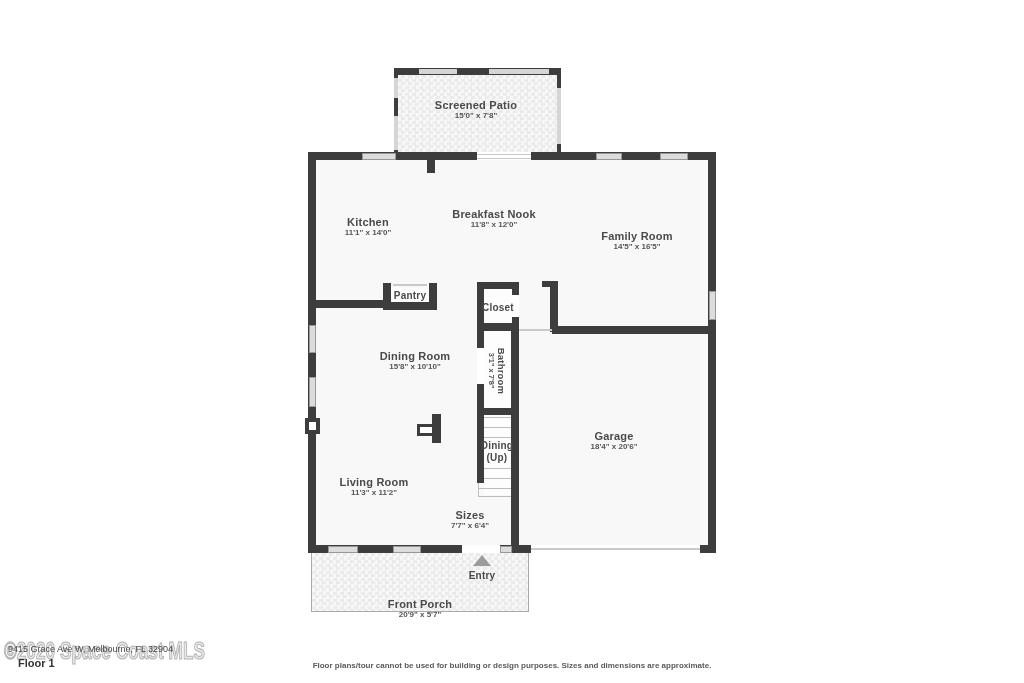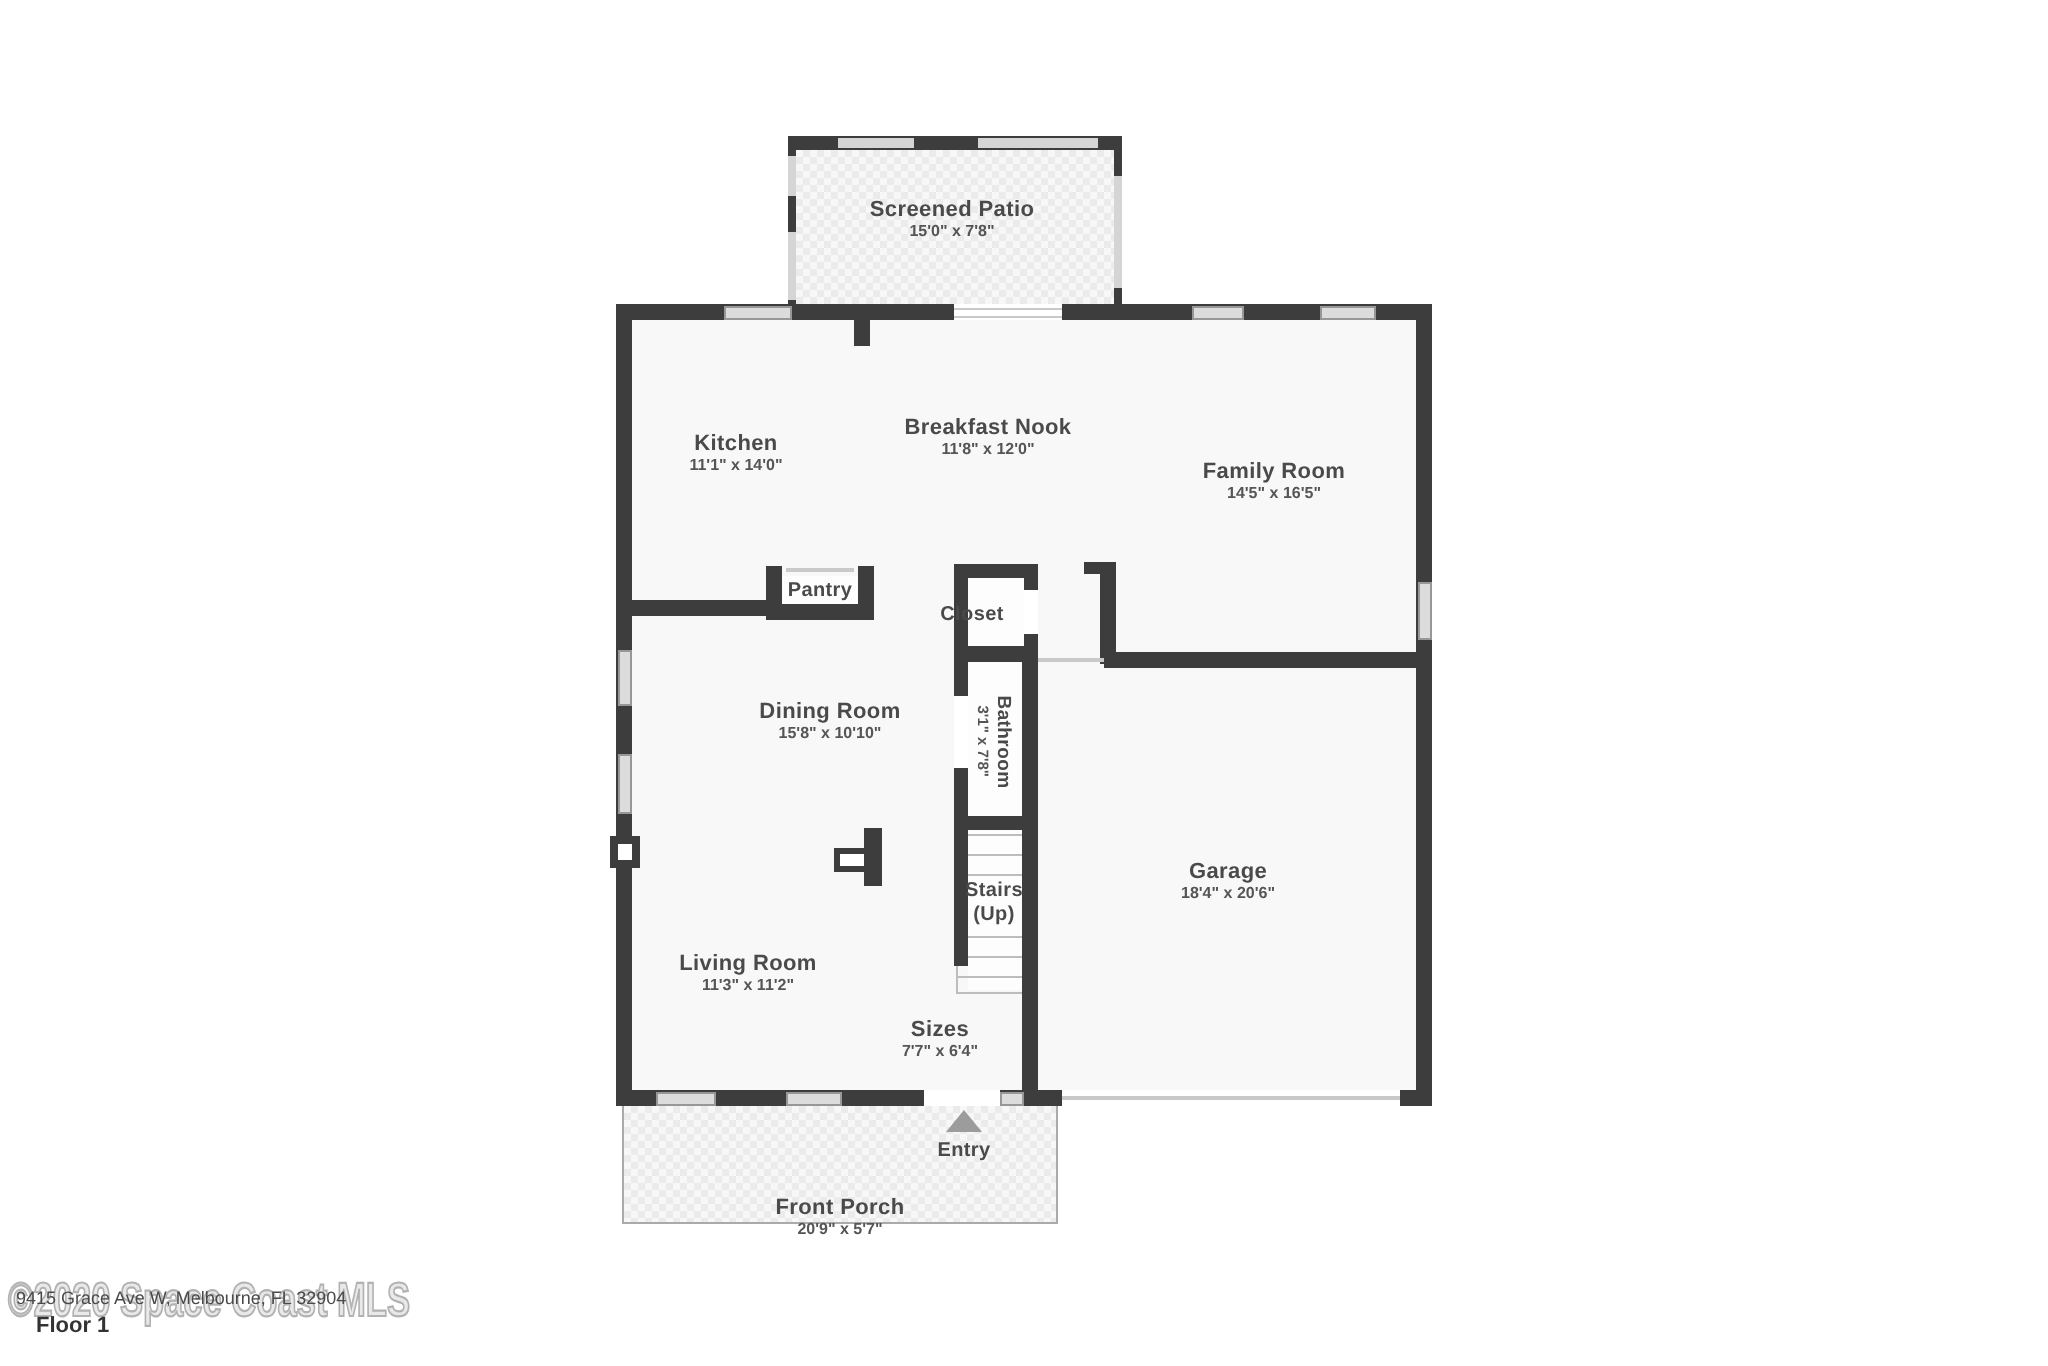--- a/index.html
+++ b/index.html
@@ -147,33 +147,33 @@
     <div class="room-name">Breakfast Nook</div>
     <div class="room-dims">11'8" x 12'0"</div>
   </div>
   <div class="room-label" style="left:637px;top:241px">
     <div class="room-name">Family Room</div>
     <div class="room-dims">14'5" x 16'5"</div>
   </div>
   <div class="room-label" style="left:410px;top:296px">
     <div class="room-name sm">Pantry</div>
   </div>
-  <div class="room-label" style="left:486px;top:308px">
+  <div class="room-label" style="left:498px;top:308px">
     <div class="room-name sm">Closet</div>
   </div>
   <div class="room-label" style="left:415px;top:361px">
     <div class="room-name">Dining Room</div>
     <div class="room-dims">15'8" x 10'10"</div>
   </div>
   <div class="room-label vertical" style="left:497px;top:371px">
     <div class="room-name">Bathroom</div>
     <div class="room-dims">3'1" x 7'8"</div>
   </div>
   <div class="room-label" style="left:497px;top:452px">
-    <div class="room-name sm">Stairs</div>
+    <div class="room-name sm">Dining</div>
     <div class="room-name sm">(Up)</div>
   </div>
   <div class="room-label" style="left:614px;top:441px">
     <div class="room-name">Garage</div>
     <div class="room-dims">18'4" x 20'6"</div>
   </div>
   <div class="room-label" style="left:374px;top:487px">
     <div class="room-name">Living Room</div>
     <div class="room-dims">11'3" x 11'2"</div>
   </div>
@@ -186,14 +186,15 @@
     <div class="room-dims">20'9" x 5'7"</div>
   </div>
   <div class="entry-arrow" style="left:473px;top:555px"></div>
   <div class="room-label" style="left:482px;top:576px">
     <div class="room-name sm">Entry</div>
   </div>
 
   <div class="watermark">©2020 Space Coast MLS</div>
   <div class="address">9415 Grace Ave W, Melbourne, FL 32904</div>
   <div class="floor-label">Floor 1</div>
+  <div class="disclaimer">Floor plans/tour cannot be used for building or design purposes. Sizes and dimensions are approximate.</div>
 
 </div>
 
 </body></html>

